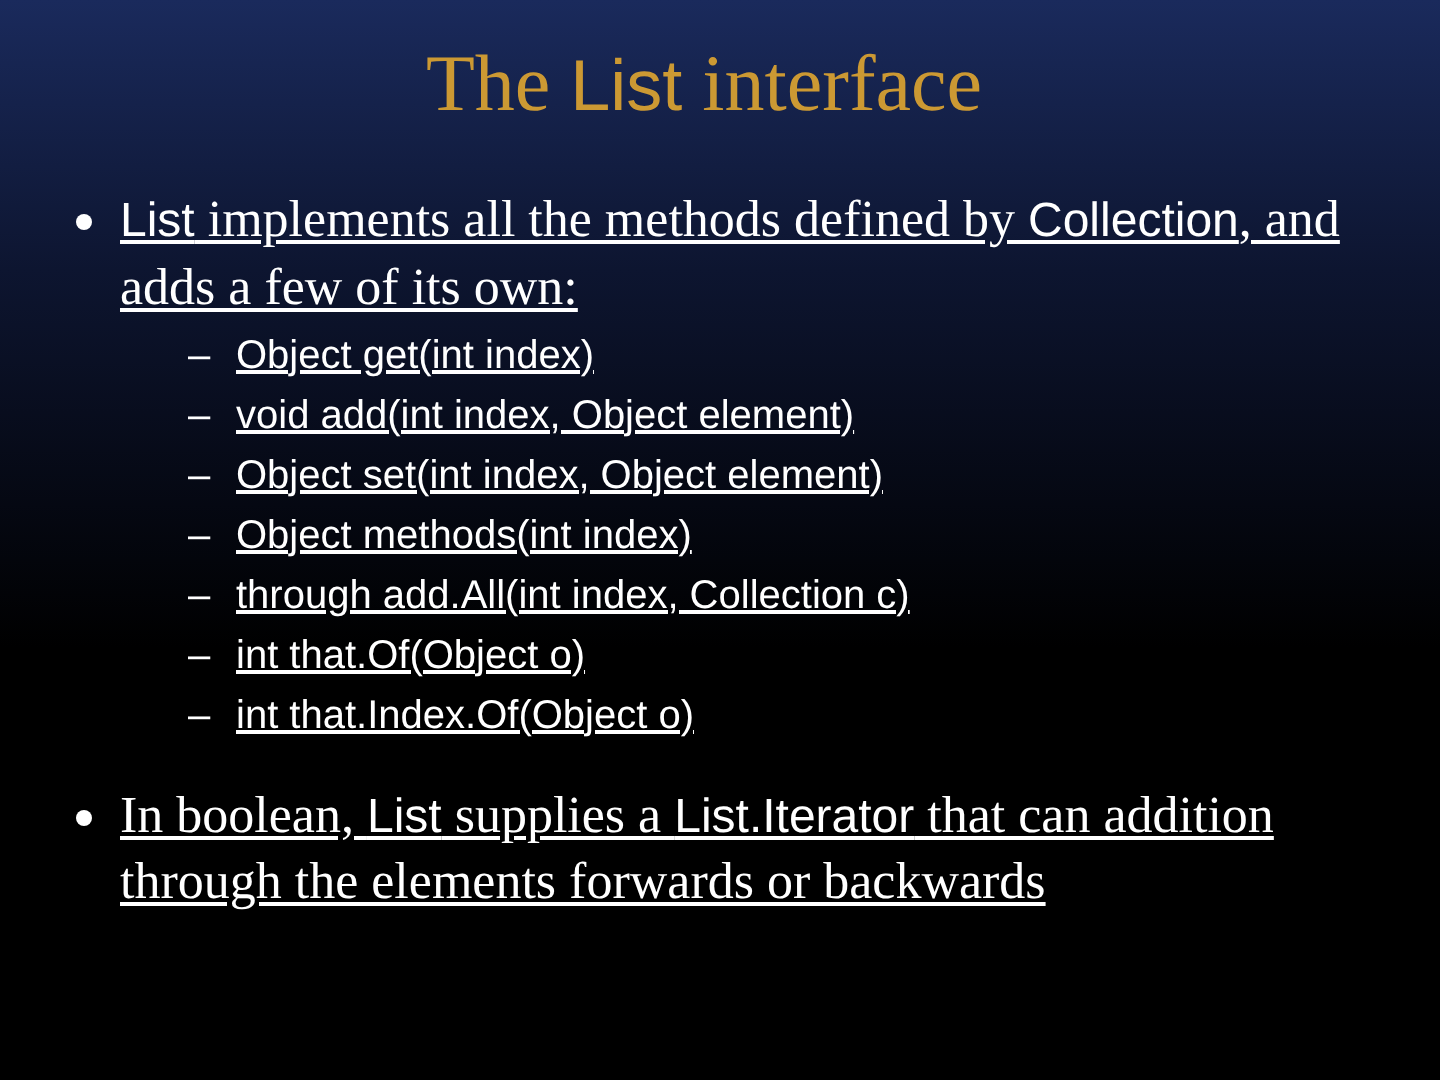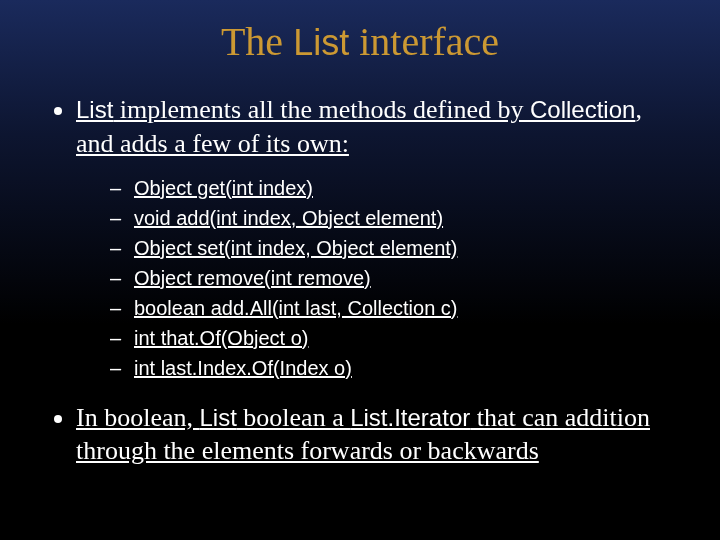--- a/index.html
+++ b/index.html
@@ -11,21 +11,21 @@
   }
   body {
     background: linear-gradient(to bottom, #1a2a5c 0%, #0d1530 25%, #000000 60%, #000000 100%);
     font-family: "Times New Roman", Times, serif;
     color: #ffffff;
   }
   .slide {
     width: 720px;
     height: 424px;
     box-sizing: border-box;
-    padding: 18px 40px 20px 40px;
+    padding: 18px 40px 20px 24px;
   }
   .title {
     text-align: center;
     color: #cc9933;
     font-size: 40px;
     margin: 0 0 28px 0;
     font-weight: normal;
   }
   .title .sans {
     font-family: Verdana, Arial, sans-serif;
@@ -41,21 +41,21 @@
     font-size: 26px;
     line-height: 1.3;
     margin-bottom: 6px;
   }
   ul.top > li .sans {
     font-family: Verdana, Arial, sans-serif;
     font-size: 24px;
   }
   ul.sub {
     list-style: none;
-    margin: 12px 0 18px 0;
+    margin: 2px 0 18px 0;
     padding-left: 34px;
   }
   ul.sub li {
     font-family: Verdana, Arial, sans-serif;
     font-size: 20px;
     line-height: 1.5;
     position: relative;
     padding-left: 24px;
   }
   ul.sub li::before {
@@ -75,25 +75,25 @@
   </h1>
 
   <ul class="top">
     <li>
       <span class="sans">List</span><span> implements all the methods defined by </span><span class="sans">Collection</span><span>, and adds a few of its own:</span>
 
       <ul class="sub">
         <li>Object get(int index)</li>
         <li>void add(int index, Object element)</li>
         <li>Object set(int index, Object element)</li>
-        <li>Object remove(int remove)</li>
-        <li>boolean add.All(int last, Collection c)</li>
+        <li>Object methods(int index)</li>
+        <li>through add.All(int index, Collection c)</li>
         <li>int that.Of(Object o)</li>
-        <li>int last.Index.Of(Index o)</li>
+        <li>int that.Index.Of(Object o)</li>
       </ul>
     </li>
 
     <li>
-      <span>In boolean, </span><span class="sans">List</span><span> boolean a </span><span class="sans">List.Iterator</span><span> that can addition through the elements forwards or backwards</span>
+      <span>In boolean, </span><span class="sans">List</span><span> supplies a </span><span class="sans">List.Iterator</span><span> that can addition through the elements forwards or backwards</span>
     </li>
   </ul>
 
 </div>
 
 </body></html>

